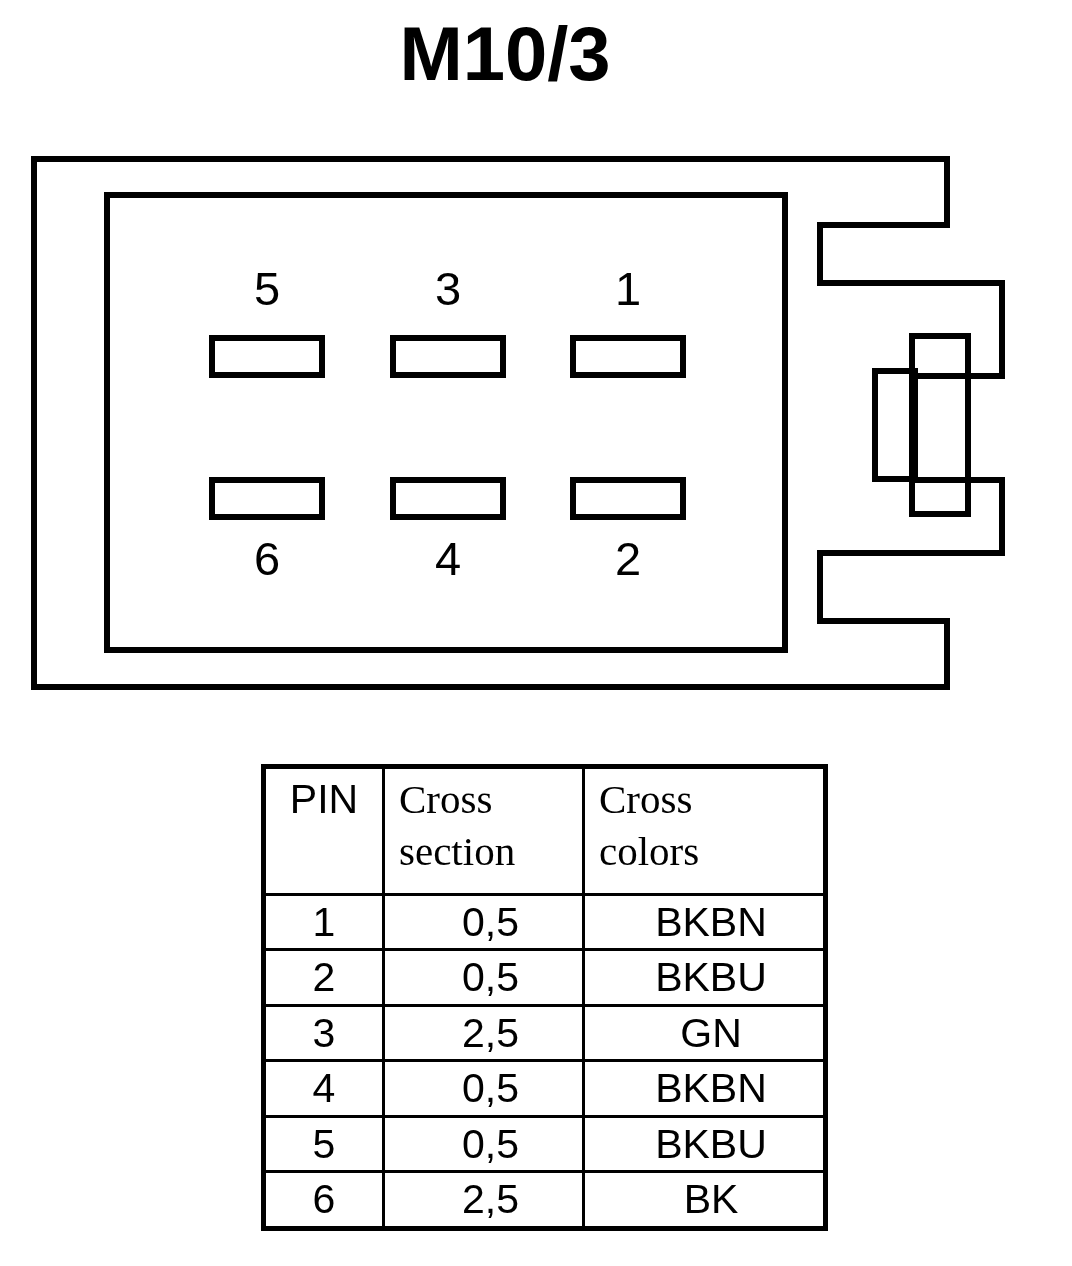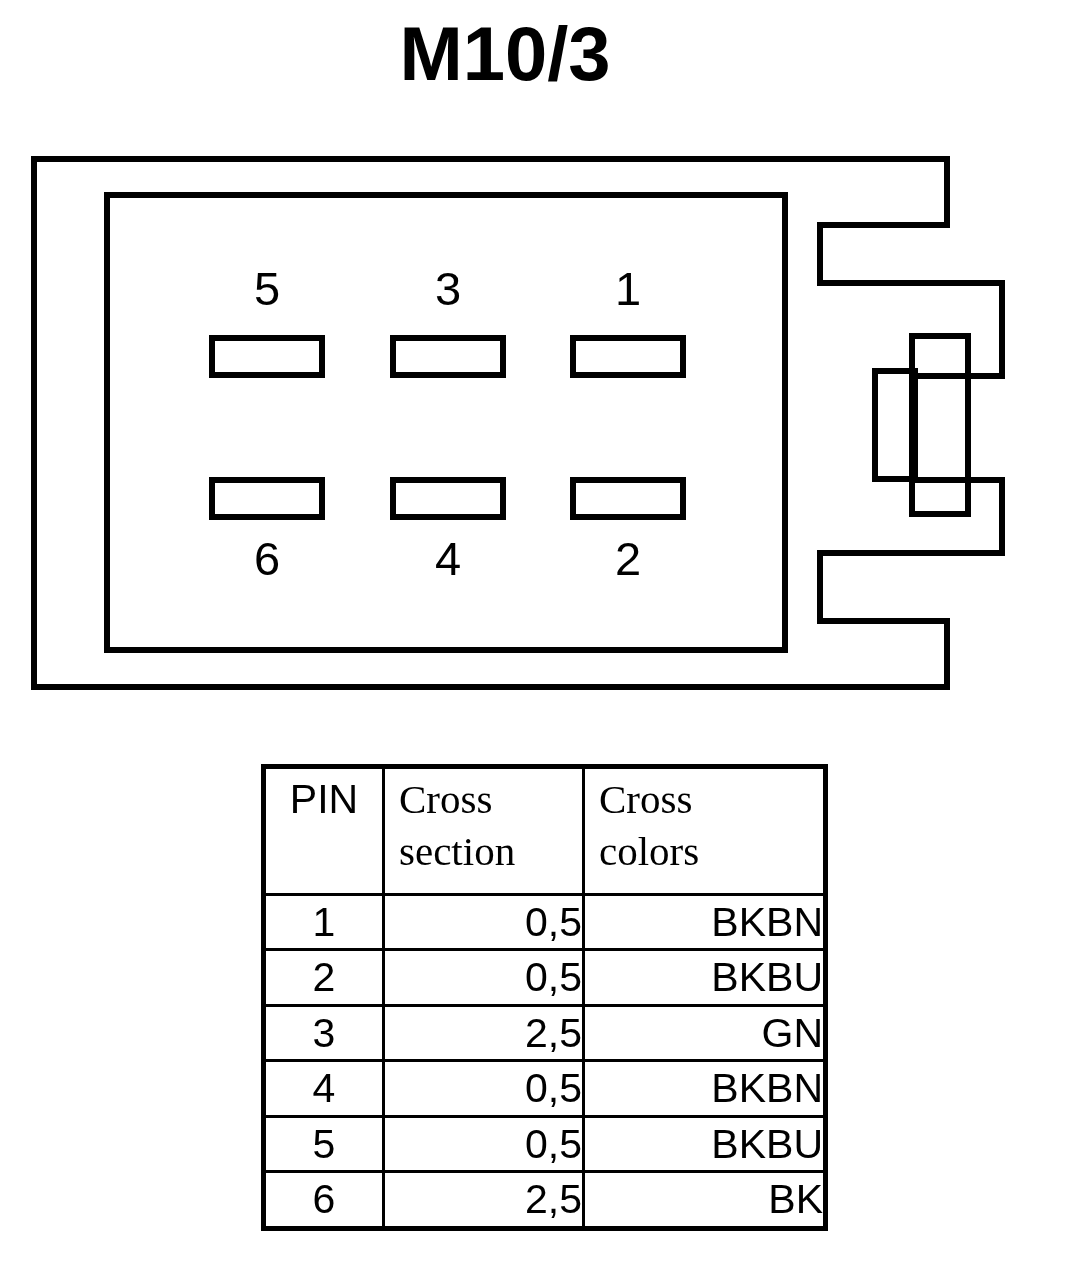--- a/index.html
+++ b/index.html
@@ -96,22 +96,22 @@
   }
   table#pin-table thead th.h-pin     { text-align: center; }
   table#pin-table thead th.h-cross   { text-align: left; padding-left: 14px; }
   table#pin-table thead th.h-colors  { text-align: left; padding-left: 14px; }
 
   table#pin-table tbody td {
     height: 52px;
     vertical-align: middle;
   }
   table#pin-table tbody td.c-pin    { text-align: center; }
-  table#pin-table tbody td.c-cross  { text-align: right; padding-left: 14px; }
-  table#pin-table tbody td.c-colors { text-align: right; padding-left: 14px; }
+  table#pin-table tbody td.c-cross  { text-align: center; padding-left: 14px; }
+  table#pin-table tbody td.c-colors { text-align: center; padding-left: 14px; }
 
   .hdr-line { display: block; font-family: Liberation Serif, serif; }
 </style>
 </head>
 <body>
 
 <div id="title">M10/3</div>
 
 <div id="connector-figure">
   <svg id="connector-svg" width="1072" height="570" viewBox="0 0 1072 570" xmlns="http://www.w3.org/2000/svg">

